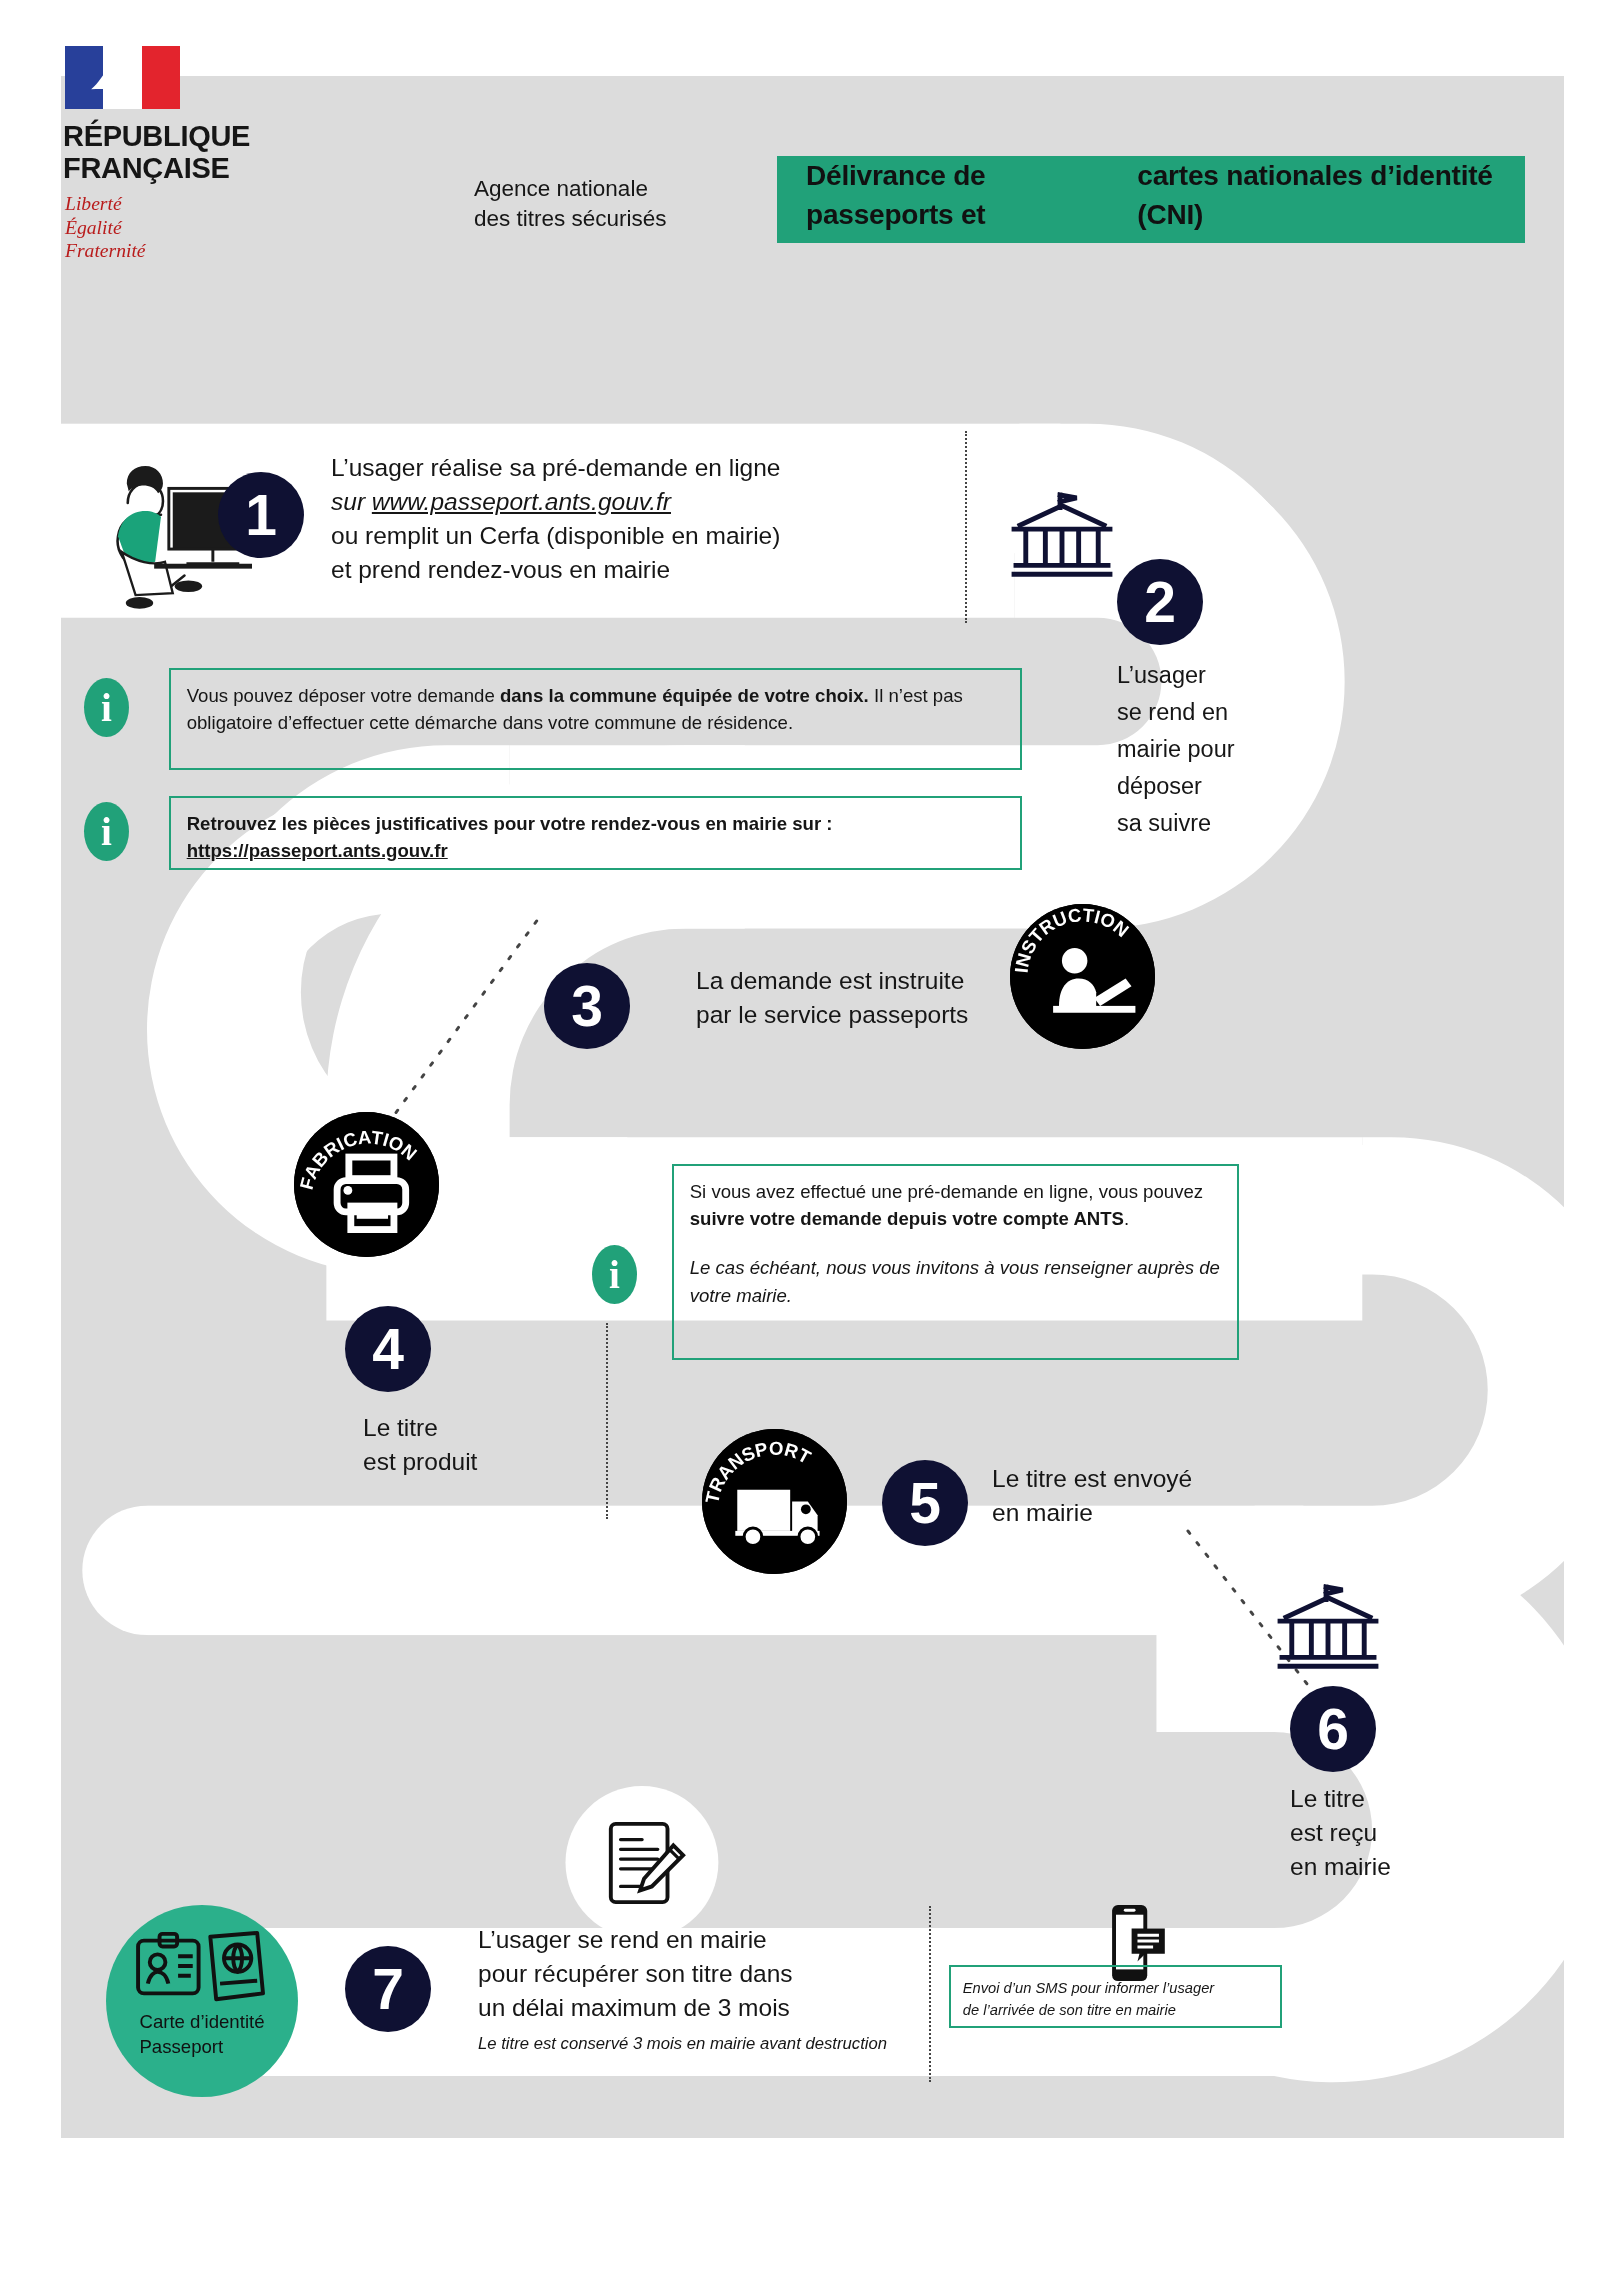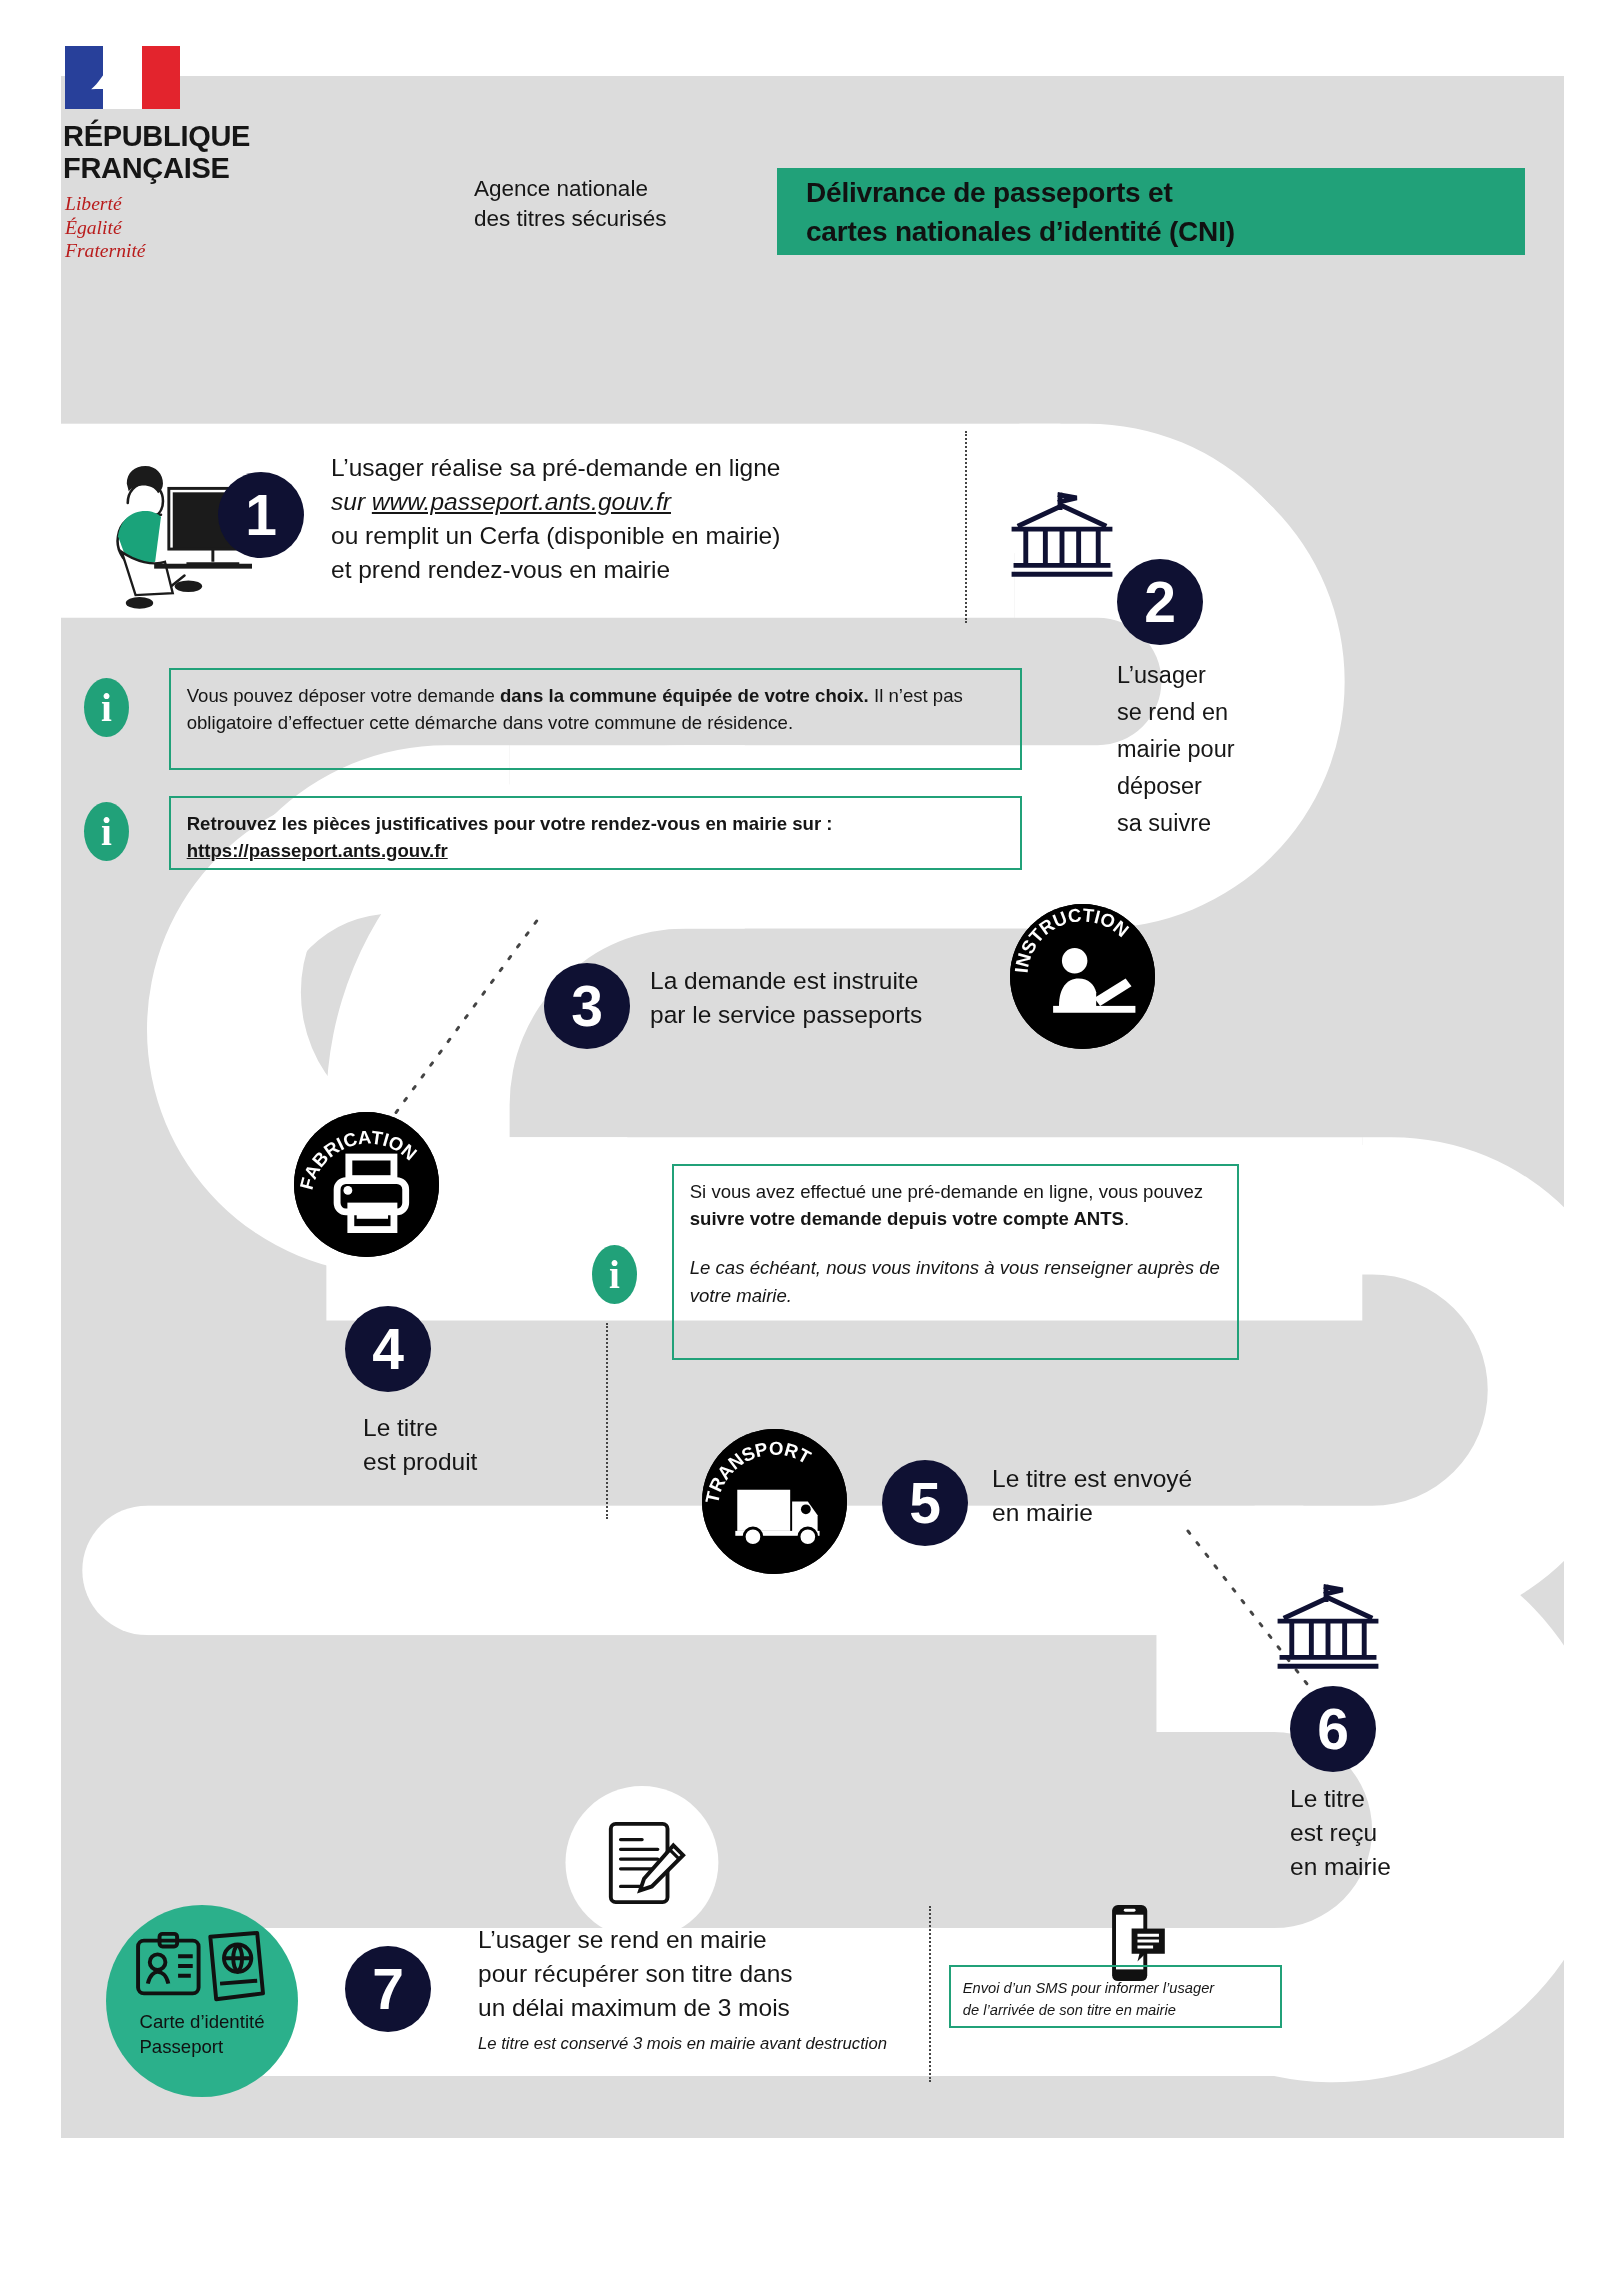--- a/index.html
+++ b/index.html
@@ -15,22 +15,22 @@
   #marianne{position:absolute;left:65px;top:46px;width:116px;height:63px;}
   #marianne .blue{position:absolute;left:0;top:0;width:38px;height:63px;background:#28409a;}
   #marianne .white{position:absolute;left:38px;top:0;width:39px;height:63px;background:#ffffff;}
   #marianne .red{position:absolute;left:77px;top:0;width:38px;height:63px;background:#e3242d;}
   #marianne .swirl{position:absolute;left:21.6px;top:17.6px;width:49px;height:31px;}
   #rf-text{position:absolute;left:63px;top:120px;font-weight:bold;font-size:29px;line-height:32px;
            letter-spacing:-0.3px;color:#161616;}
   #devise{position:absolute;left:65px;top:192px;font-family:"Liberation Serif",serif;font-style:italic;
           font-size:19.6px;line-height:23.5px;color:#b91c1c;}
   #agence{position:absolute;left:474px;top:174px;font-size:22.5px;line-height:30px;color:#161616;}
-  #title-box{position:absolute;left:777px;top:168px;width:748px;height:87px;background:#21a179;
-             display:flex;flex-direction:column;justify-content:center;padding-left:29px;box-sizing:border-box;}
+  #title-box{position:absolute;left:777px;top:156px;width:748px;height:87px;background:#21a179;
+             display:flex;justify-content:center;padding-left:29px;box-sizing:border-box;}
   #title-box div{font-size:28px;line-height:39px;font-weight:bold;color:#111111;letter-spacing:-0.2px;}
 
   
   #pathsvg{position:absolute;left:0;top:0;width:1622px;height:2293px;pointer-events:none;}
 
   
   .num{position:absolute;border-radius:50%;background:#0f1133;color:#ffffff;
        display:flex;align-items:center;justify-content:center;font-weight:bold;}
   .n-big{width:86px;height:86px;font-size:57px;}
 
@@ -228,21 +228,21 @@
     <span>Il n’est pas obligatoire d’effectuer cette démarche dans votre commune de résidence.</span>
   </div>
 
   <div class="infoi" style="left:84px;top:802px;">i</div>
   <div class="infobox" style="left:169px;top:796px;width:853px;height:74px;font-weight:bold;">
     <div>Retrouvez les pièces justificatives pour votre rendez-vous en mairie sur :</div>
     <div style="text-decoration:underline;">https://passeport.ants.gouv.fr</div>
   </div>
 
   <div class="num n-big" style="left:544px;top:963px;">3</div>
-  <div class="steptxt" style="left:650px;top:964px;width:412px;">
+  <div class="steptxt" style="left:696px;top:964px;width:412px;">
     <div>La demande est instruite</div>
     <div>par le service passeports</div>
   </div>
 
   <div class="badge" style="left:1010px;top:904px;">
     <svg viewBox="0 0 148 148" width="145" height="145">
       <circle cx="74" cy="74" r="74" fill="#000000"></circle>
       <defs>
           <path id="arcIns" d="M 18 78 A 56 56 0 0 1 130 70"></path>
         </defs>

